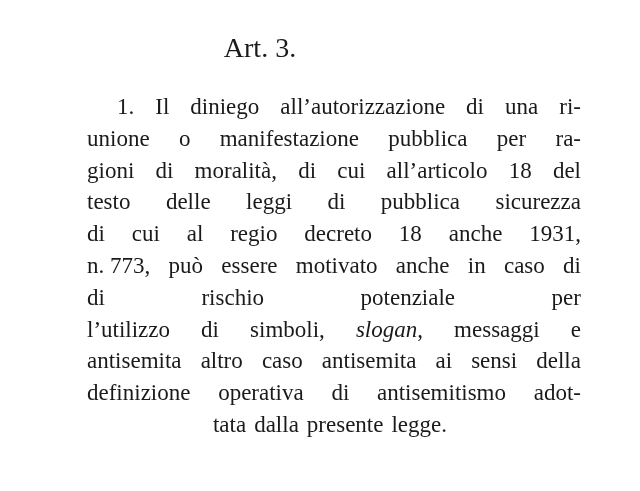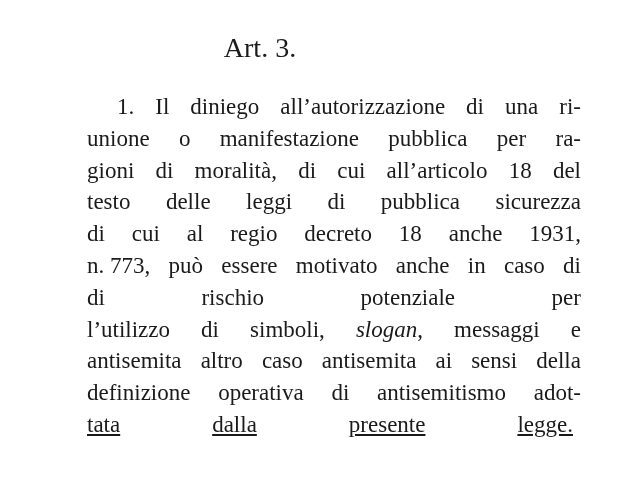--- a/index.html
+++ b/index.html
@@ -3,21 +3,21 @@
   <meta charset="utf-8">
   <style>
     html, body { margin: 0; padding: 0; background: #ffffff; }
     body { width: 640px; height: 491px; position: relative; overflow: hidden; font-family: "Liberation Serif", "DejaVu Serif", serif; color: #1a1a1a; }
     .title { position: absolute; left: 0; width: 520px; top: 32px; text-align: center; font-size: 28px; line-height: 32px; }
     .para { position: absolute; left: 87px; width: 494px; top: 91px; font-size: 23px; }
     .line { display: block; height: 31.8px; line-height: 31.8px; text-align: justify; text-align-last: justify; white-space: nowrap; }
     .line.first { padding-left: 30px; }
     .line.last { text-align-last: left; }
     .flex { display: flex; justify-content: space-between; }
-    .flex.last { justify-content: space-between; text-decoration: underline; }
+    .flex.last { justify-content: center; }
     .flex.last > span { margin-right: 8px; }
     em { font-style: italic; }
   </style>
 </head>
 <body>
 
 <div class="title">Art. 3.</div>
 
 <div class="para">
   <div class="line flex first">

